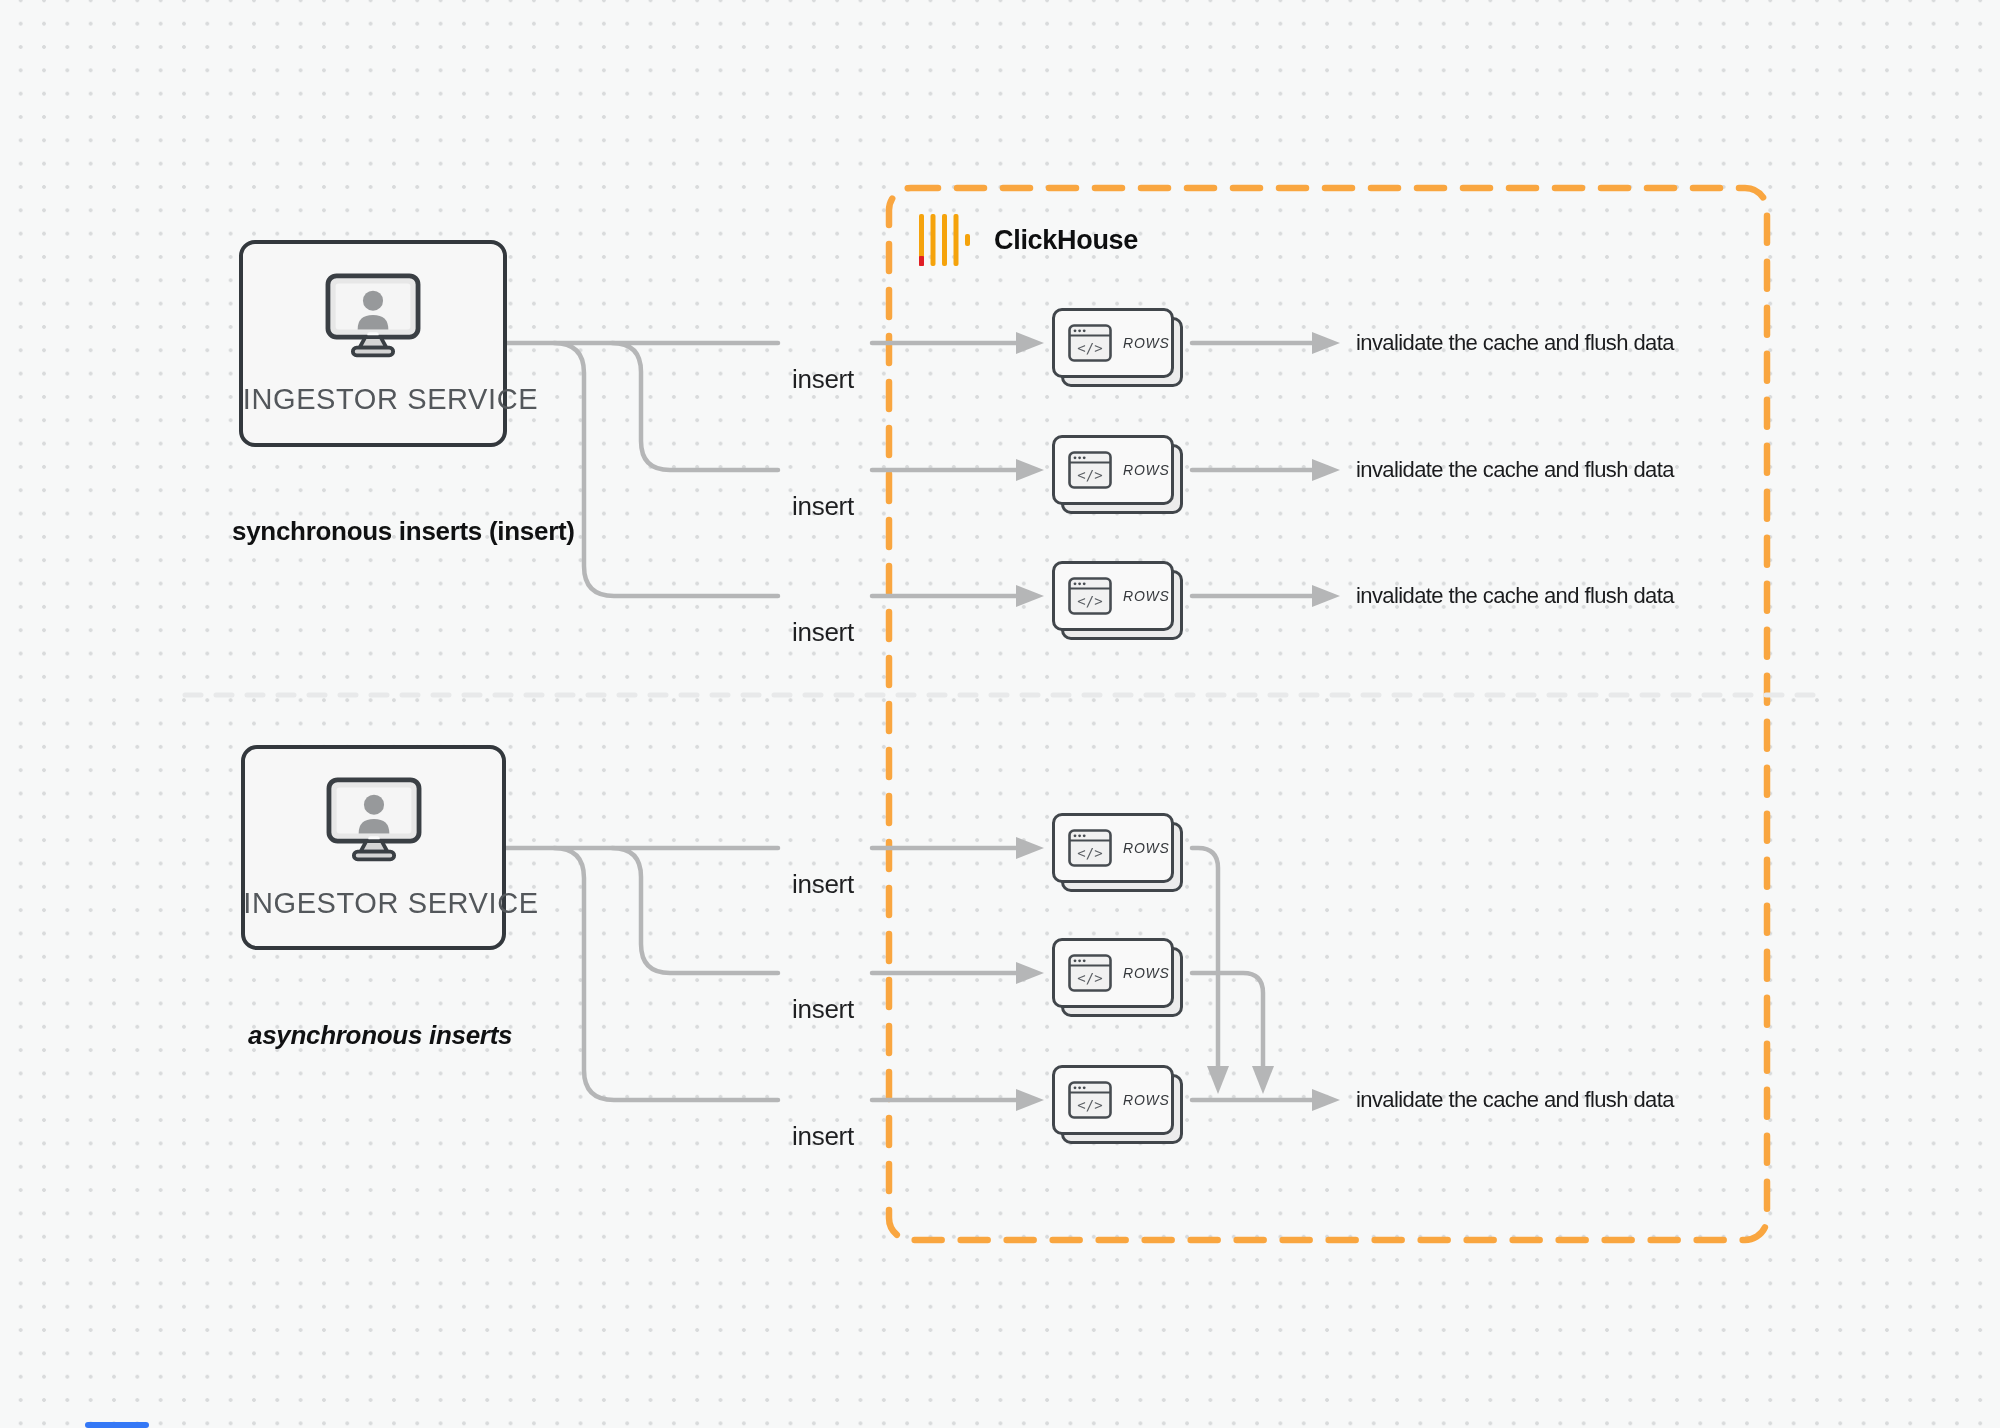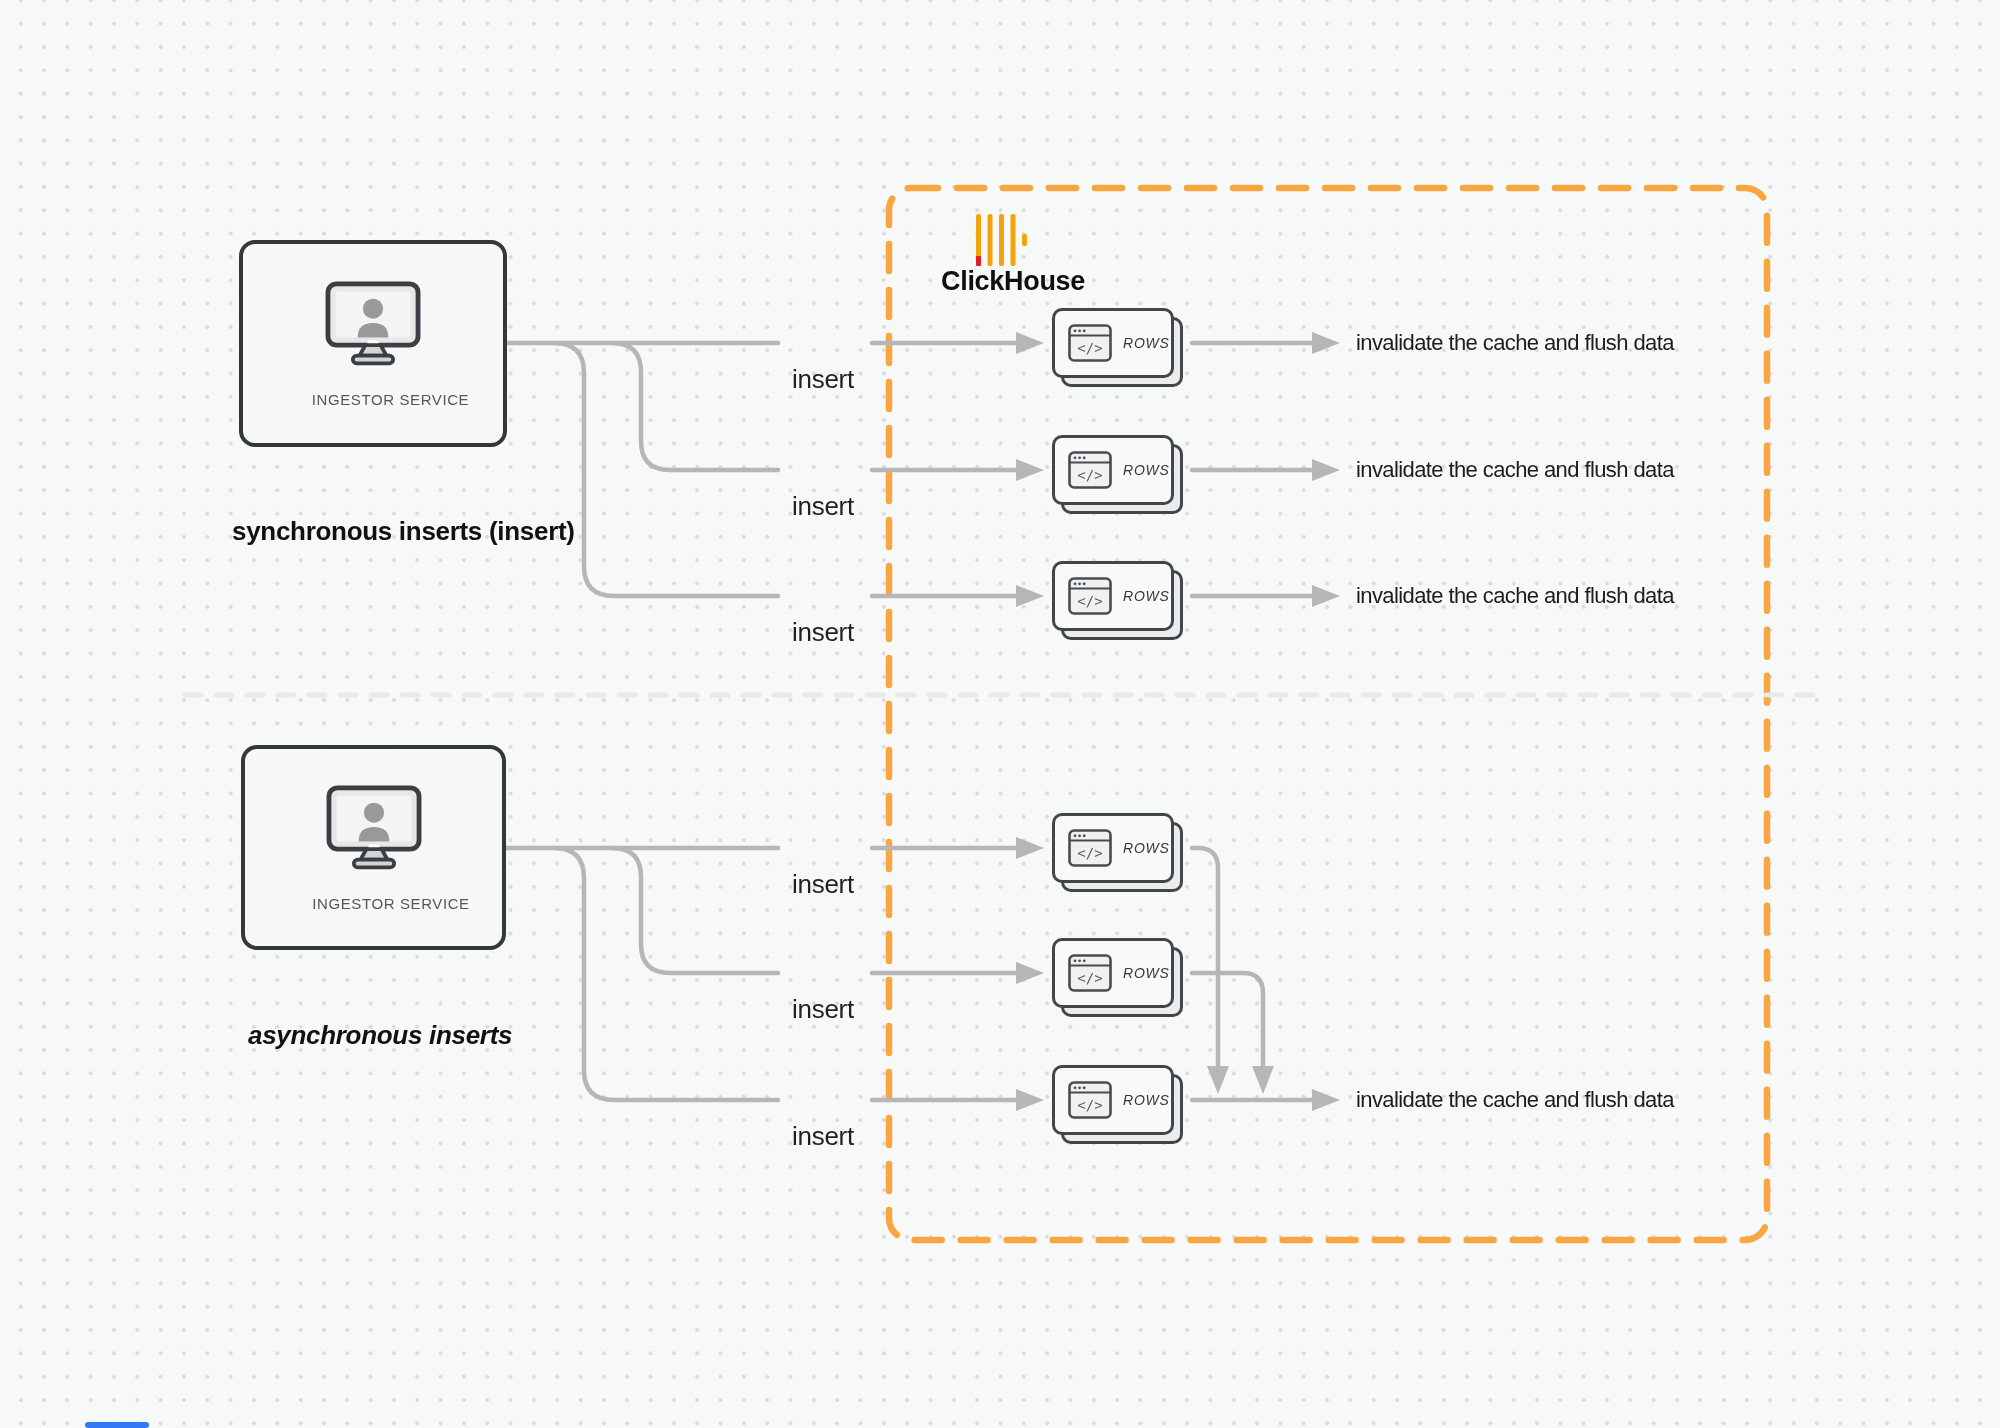--- a/index.html
+++ b/index.html
@@ -14,21 +14,21 @@
   svg.overlay{position:absolute; left:0; top:0; width:2000px; height:1428px;}
 
   
   .ingestor{
     position:absolute; box-sizing:border-box;
     background:#f7f7f7; border:4.5px solid #33383d; border-radius:16px;
     display:flex; flex-direction:column; align-items:center; justify-content:center;
     gap:20px;
   }
   .ingestor .svc-label{
-    font-size:15px; letter-spacing:0.6px; color:#53575b; white-space:nowrap;margin-left:35px;
+    font-size:29px; letter-spacing:0.6px; color:#53575b; white-space:nowrap;margin-left:35px;
   }
 
   
   .card{position:absolute; width:122px; height:70px;}
   .card .layer{
     position:absolute; box-sizing:border-box; width:122px; height:70px;
     border:3px solid #41464b; border-radius:10px;
   }
   .card .shadow{left:9px; top:9px; background:#ececec;}
   .card .main{
@@ -48,21 +48,21 @@
   .result-label{
     position:absolute; transform:translateY(-50%);
     font-size:22px; color:#1b1c1e; letter-spacing:-0.6px; white-space:nowrap;
   }
   .caption{
     position:absolute; font-weight:700; font-size:26px; color:#101112;
     letter-spacing:-0.3px; white-space:nowrap;
   }
 
   
-  .ch-logo{position:absolute; display:flex; align-items:center;flex-direction:column;}
+  .ch-logo{position:absolute; display:flex; align-items:center;}
   .ch-label{margin-left:22px; font-size:27px; font-weight:600; color:#0e0f10; letter-spacing:-0.3px;}
 
   .blue-sliver{position:absolute; background:#3478f6; border-radius:3px;}
 </style>
 </head>
 <body>
 
 <div class="canvas">
 
   <svg class="overlay" viewBox="0 0 2000 1428">

